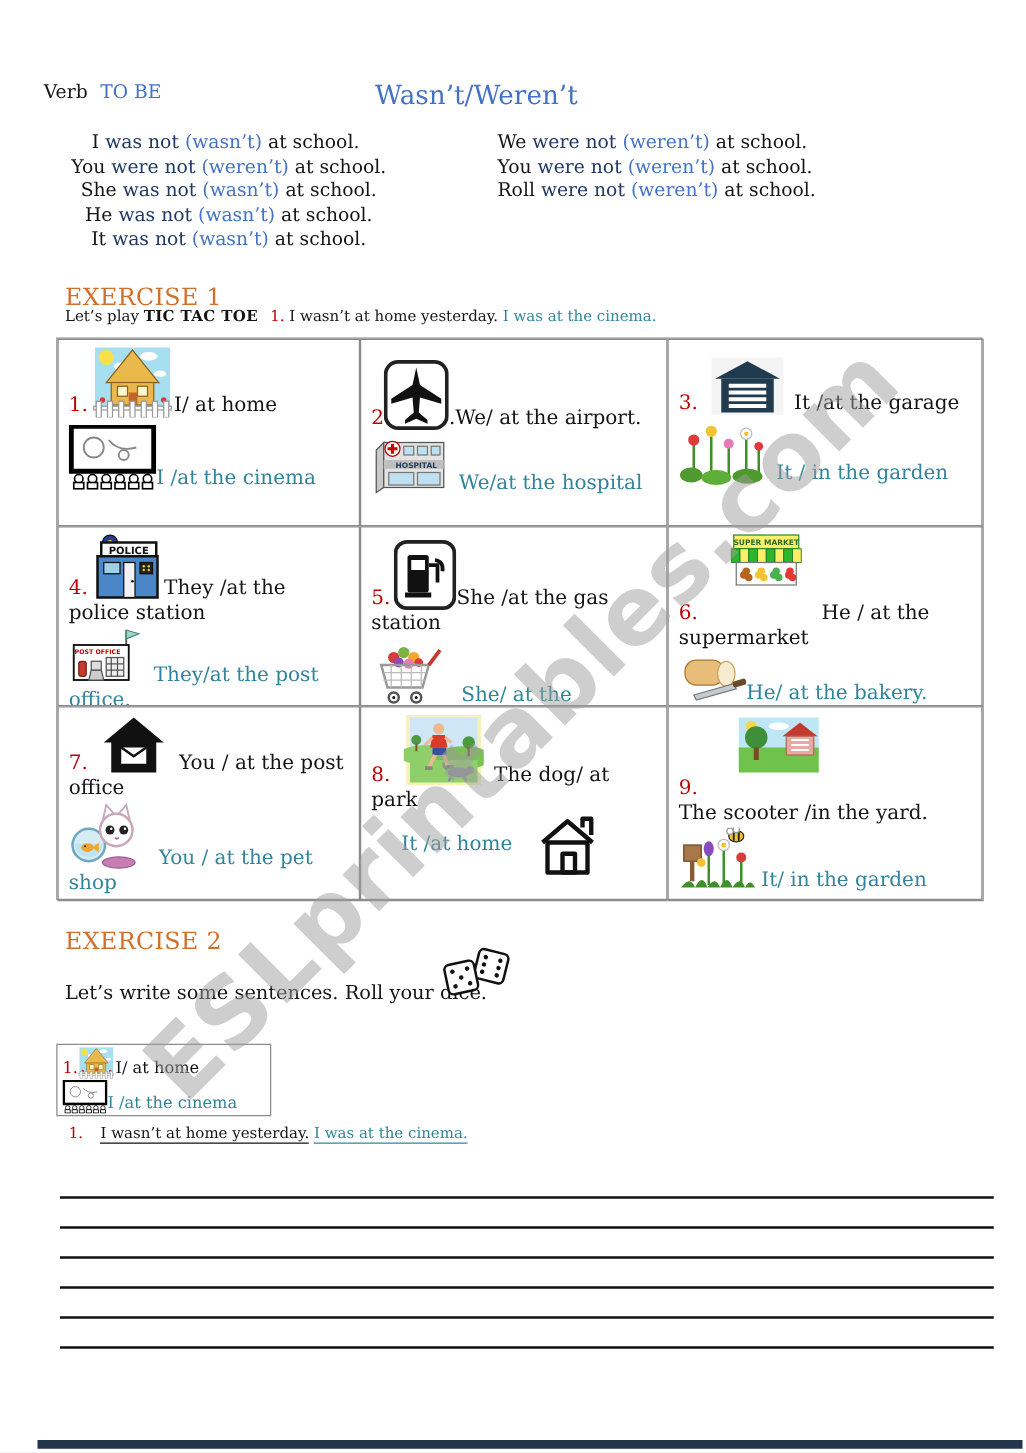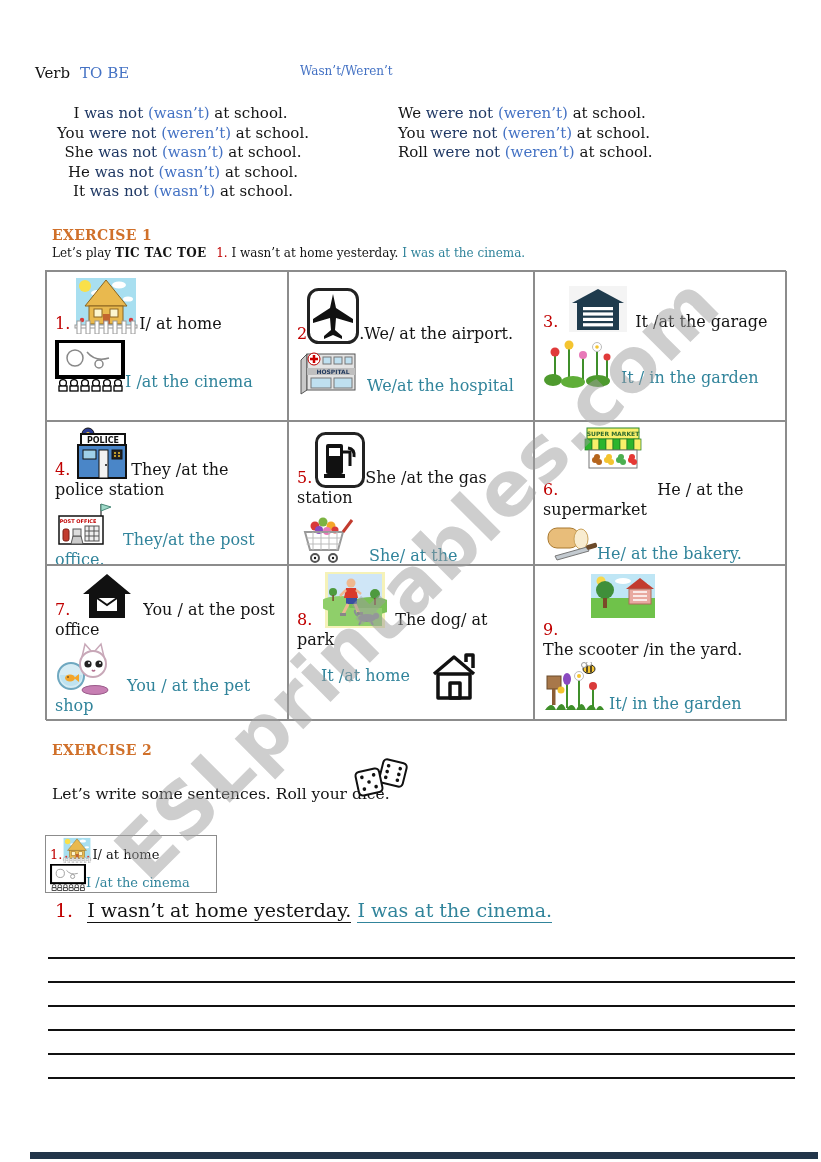--- a/index.html
+++ b/index.html
@@ -9,30 +9,30 @@
   *{box-sizing:border-box; margin:0; padding:0;}
   html,body{background:#e8e8e8;}
   .page{
     position:relative; width:821px; height:1162px; background:#ffffff;
     margin:0 auto; overflow:hidden;
     font-family:"DejaVu Serif","Liberation Serif",serif; color:var(--ink);
   }
   
   .hdr{position:absolute; top:64px; left:35px; font-size:15px;}
   .hdr .tobe{color:var(--blue); margin-left:10px;}
-  .hdr-title{position:absolute; top:64px; left:300px; font-size:12px; color:var(--blue);}
+  .hdr-title{position:absolute; top:64px; left:300px; font-size:21px; color:var(--blue);}
   
   .conj{position:absolute; top:104px; font-size:15px; line-height:19.6px;}
   .conj.left{left:52px;text-align:center;}
   .conj.right{left:398px;}
   .conj.left .cline:not(:first-child){padding-left:5px;}
   .cneg{color:var(--navy);}
   .ccon{color:var(--blue);}
   
-  .exh{position:absolute; left:52px; color:var(--orange); font-size:14px; letter-spacing:.3px;font-weight:bold;}
+  .exh{position:absolute; left:52px; color:var(--orange); font-size:19px; letter-spacing:.3px;}
   .ex1-intro{position:absolute; top:246px; left:52px; font-size:12px;}
   .ex1-intro b{letter-spacing:.3px;}
   .numred{color:var(--red);}
   .tealtxt{color:var(--teal);}
   
   .ttt{position:absolute; left:45px; top:270px; width:741px; height:450px;
        display:grid; grid-template-columns:242px 246px 253px; grid-template-rows:150px 144px 156px;
        border:1px solid var(--border);}
   .cell{border:1px solid var(--border); padding:2px 6px 2px 8px; font-size:16px; line-height:1.25; overflow:hidden;}
   .cell .num{color:var(--red); margin-right:3px;}
@@ -40,21 +40,21 @@
   .im{vertical-align:bottom; display:inline-block;}
   .blockim{display:block;}
   .ca,.cb{display:block;}
   svg text{font-family:"DejaVu Sans","Liberation Sans",sans-serif;}
   
   .ex2-intro{position:absolute; top:785px; left:52px; font-size:15.5px;}
   .dice{position:absolute; left:352px; top:756px;}
   .ex2box{position:absolute; left:45px; top:835px; width:172px; height:58px;
           border:1px solid var(--border); font-size:13px; padding:1px 4px; line-height:1.15;}
   .ex2box .num{color:var(--red);}
-  .ex2-example{position:absolute; top:899px; left:55px; font-size:19px;}
+  .ex2-example{position:absolute; top:899px; left:55px; font-size:12px;}
   .ex2-example .num{color:var(--red); margin-right:14px;}
   .u-black{border-bottom:1.6px solid #111; padding-bottom:1px;}
   .u-teal{color:var(--teal); border-bottom:1.6px solid var(--teal); padding-bottom:1px;}
   
   .wline{position:absolute; left:48px; width:747px; border-top:2px solid #111; height:0;}
   
   .wm{position:absolute; left:417px; top:578px; transform:translate(-50%,-50%) rotate(-45deg);
       font-family:"DejaVu Sans","Liberation Sans",sans-serif; font-weight:bold;
       font-size:76px; letter-spacing:1px; color:var(--wm); opacity:.5; white-space:nowrap;
       pointer-events:none; z-index:5;}

